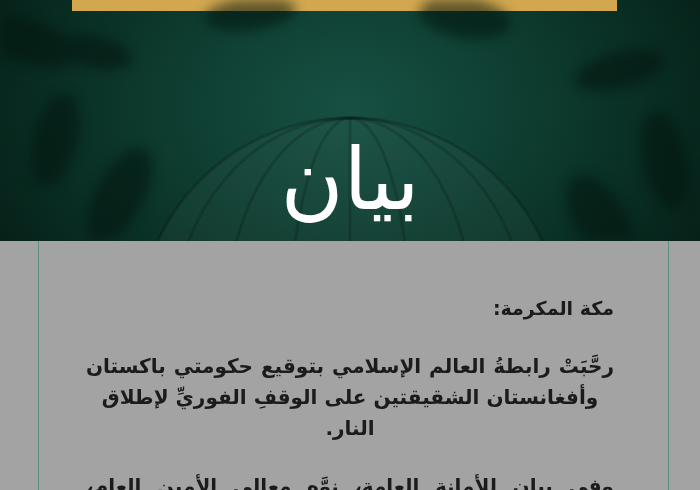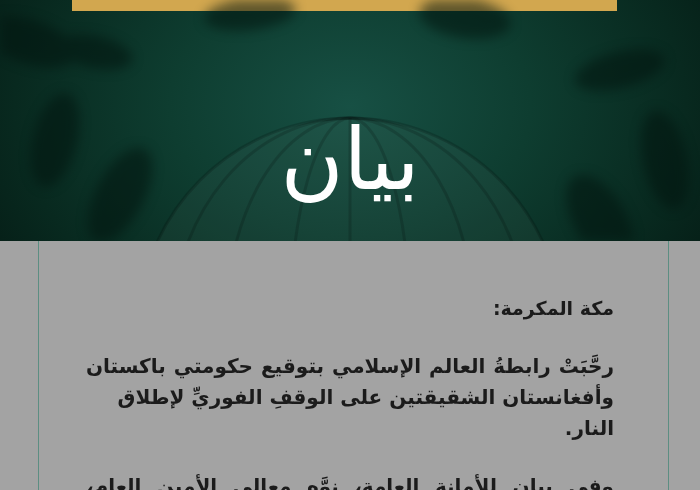--- a/index.html
+++ b/index.html
@@ -44,21 +44,21 @@
   }
   .dome {
     position: absolute;
     left: 0; top: 0;
     width: 700px; height: 241px;
   }
   .calligraphy {
     position: absolute;
     left: 0;
     right: 0;
-    top: 100px;
+    top: 120px;
     height: 130px;
     line-height: 118px;
     text-align: center;
     direction: rtl;
     font-size: 86px;
     font-weight: 400;
     color: #ffffff;
     font-family: "DejaVu Sans", sans-serif;
   }
 
@@ -101,21 +101,21 @@
     line-height: 31px;
   }
   .jline {
     display: block;
     text-align: justify;
     text-align-last: justify;
     margin-top: 27px;
   }
   .lline {
     display: block;
-    text-align: right;
+    text-align: center;
   }
 </style>
 </head>
 <body>
 
 <div class="page">
 
   <div class="header">
     <div class="gold-bar"></div>
 

